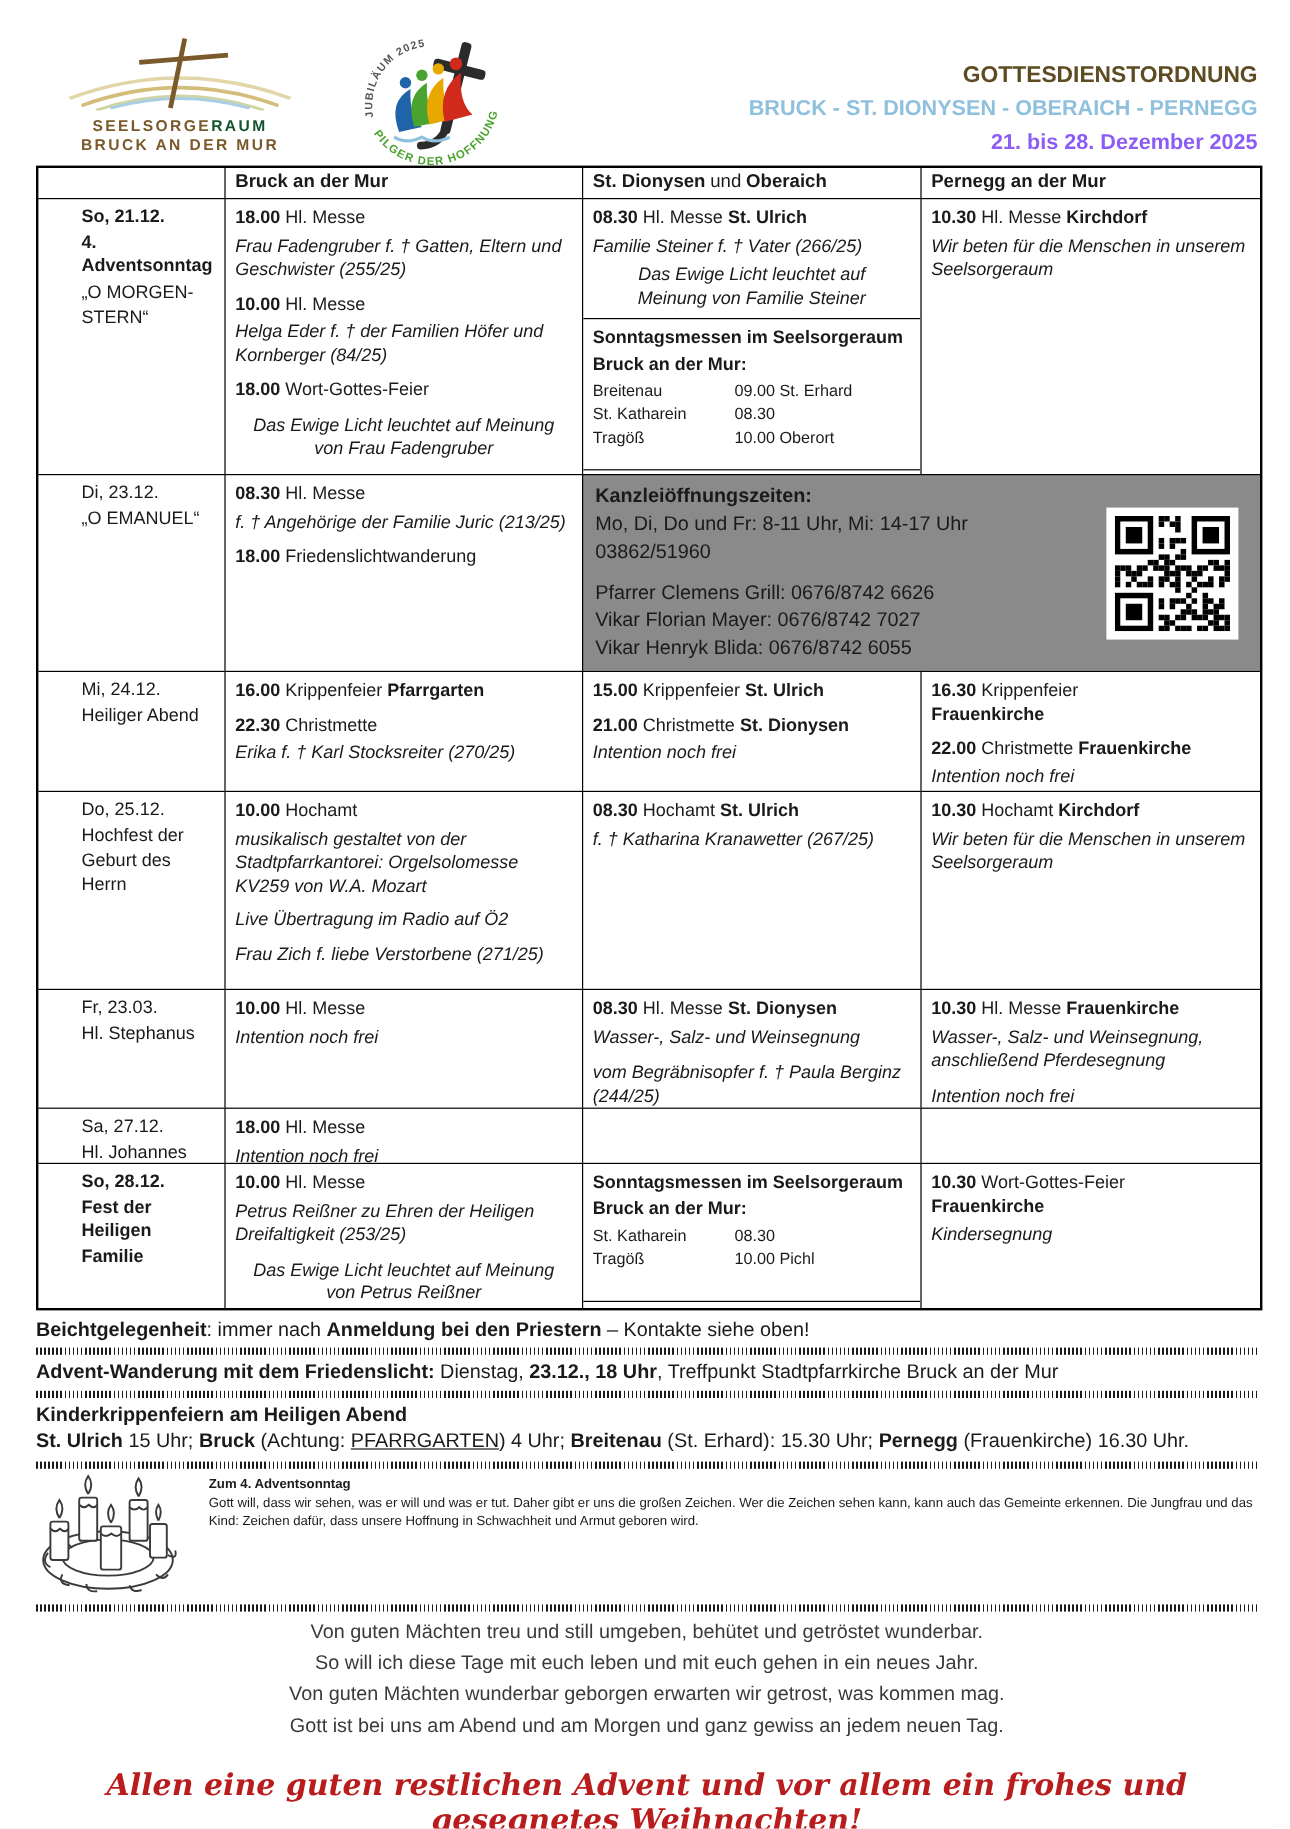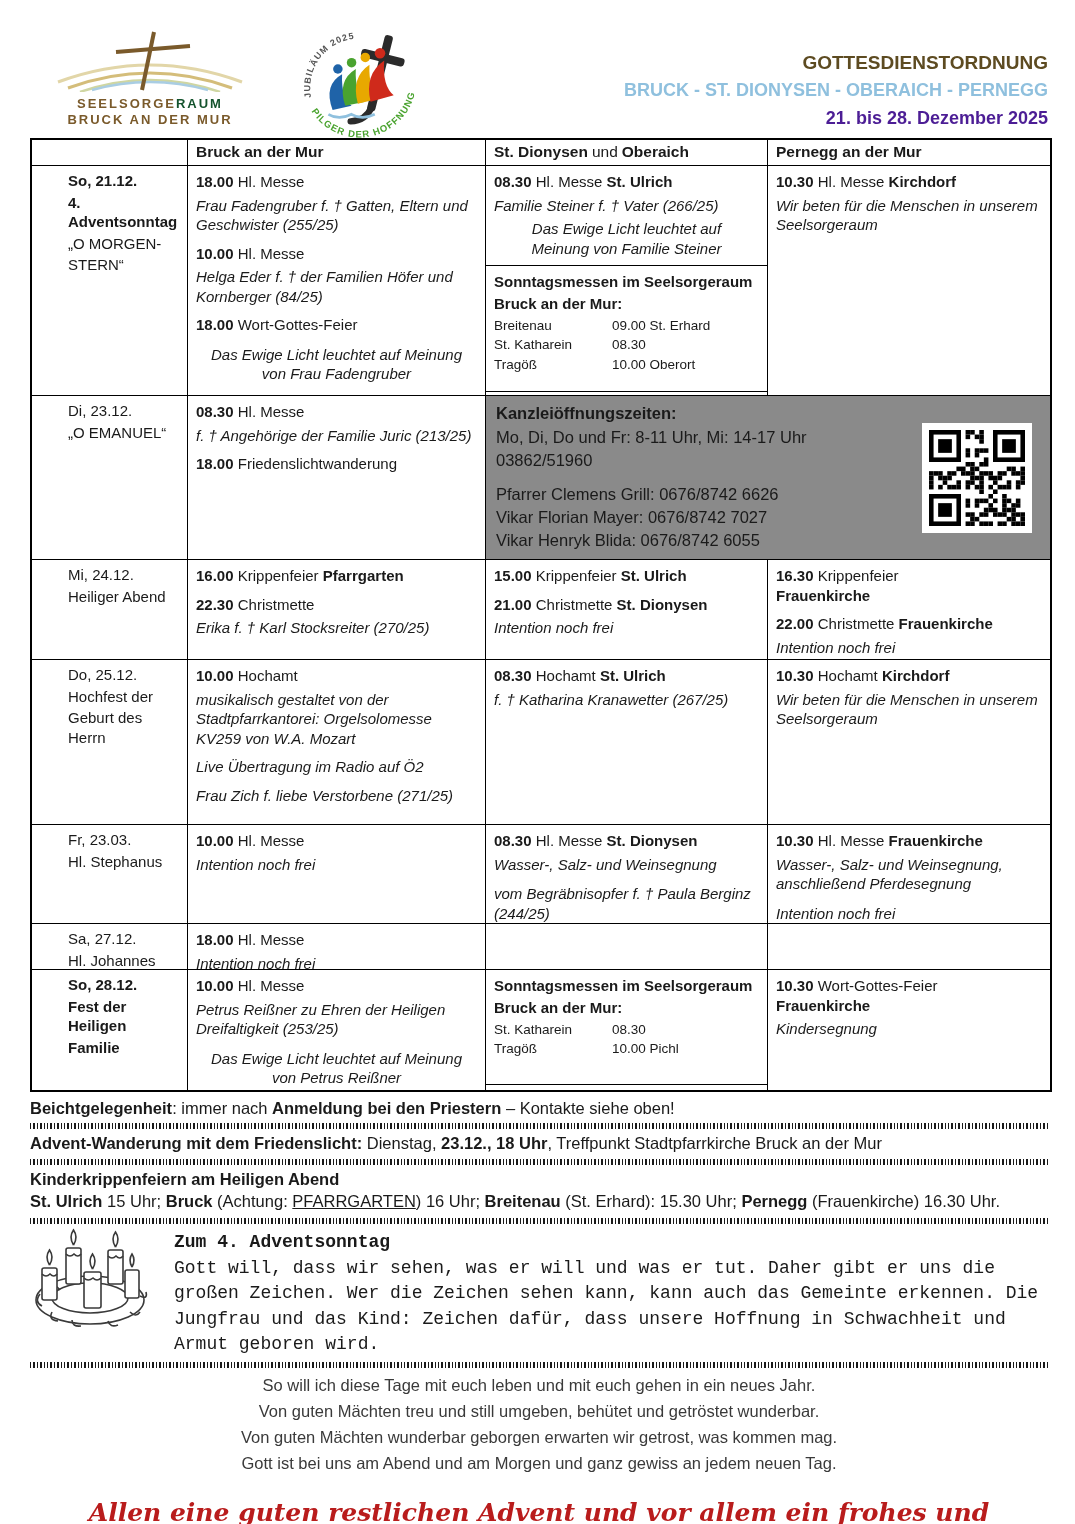--- a/index.html
+++ b/index.html
@@ -46,21 +46,21 @@
   .kanz p{margin:0;}
   .kanz .kt{font-weight:700;}
   .kanz .gap{margin-top:10px;}
   .qrbox{width:110px;height:110px;background:#fff;display:flex;align-items:center;justify-content:center;margin-right:8px;}
   
   .note{font-size:16.5px;line-height:1.3;margin:4px 0;}
   .note p{margin:0 0;}
   .sep{height:6px;margin:4px 0;background-image:repeating-linear-gradient(90deg,#1a1a1a 0 1.3px,transparent 1.3px 3.4px);}
   .advsec{display:flex;margin:2px 0 2px;}
   .advsec .wreath{width:128px;flex:none;margin-right:16px;}
-  .advsec .atxt{flex:1;font-size:18px;line-height:1.42;padding-top:2px;font-family:Liberation Mono, monospace;}
+  .advsec .atxt{flex:1;font-size:11px;line-height:1.42;padding-top:2px;}
   .advsec .atitle{font-weight:700;margin:0;}
   .advsec p{margin:0;}
   .poem{margin-top:8px;}
   .poem p{text-align:center;margin:7px 0;color:#3a3a3a;font-size:16.5px;}
   .closing{text-align:center;font-family:"DejaVu Serif",serif;
            font-style:italic;font-weight:700;font-size:25px;color:#b91c1c;}
 </style>
 </head>
 <body>
 
@@ -109,21 +109,21 @@
         </text>
         <text font-size="9" font-weight="700" fill="#4aa32f" letter-spacing="1">
           <textPath href="#arcB" startOffset="8">PILGER DER HOFFNUNG</textPath>
         </text>
       </svg>
     </div>
 
     <div class="titles">
       <div class="t1" style="color:#5d4b21">GOTTESDIENSTORDNUNG</div>
       <div class="t2" style="color:#8fc0de">BRUCK - ST. DIONYSEN - OBERAICH - PERNEGG</div>
-      <div class="t3" style="color:#4c1d95">21. bis 28. Dezember 2025</div>
+      <div class="t3" style="color:#8b5cf6">21. bis 28. Dezember 2025</div>
     </div>
   </div>
 
   <div class="tbl">
 
     <div class="row hrow">
       <div class="cell c0"></div>
       <div class="cell">
           <span>Bruck an der Mur</span>
         </div>
@@ -448,21 +448,21 @@
 
   <div class="note">
     <p><span class="b">Advent-Wanderung mit dem Friedenslicht:</span> <span>Dienstag,</span> <span class="b">23.12., 18 Uhr</span><span>, Treffpunkt Stadtpfarrkirche Bruck an der Mur</span></p>
   </div>
   <div class="sep"></div>
 
   <div class="note">
     <p class="b">Kinderkrippenfeiern am Heiligen Abend</p>
     <p style="line-height:1.45">
       <span class="b">St. Ulrich</span> <span>15 Uhr;</span>
-      <span class="b">Bruck</span> <span>(Achtung:</span> <span class="u">PFARRGARTEN</span><span>) 16 Uhr;</span>
+      <span class="b">Bruck</span> <span>(Achtung:</span> <span class="u">PFARRGARTEN</span><span>) 4 Uhr;</span>
       <span class="b">Breitenau</span> <span>(St. Erhard): 15.30 Uhr;</span>
       <span class="b">Pernegg</span> <span>(Frauenkirche) 16.30 Uhr.</span>
     </p>
   </div>
   <div class="sep"></div>
 
   <div class="advsec">
     <div class="wreath">
       <svg width="122" height="100" viewBox="0 0 122 100">
         <g fill="none" stroke="#3a3a3a" stroke-width="1.6">
@@ -483,21 +483,21 @@
       </svg>
     </div>
     <div class="atxt">
       <p class="atitle">Zum 4. Adventsonntag</p>
       <p>Gott will, dass wir sehen, was er will und was er tut. Daher gibt er uns die großen Zeichen. Wer die Zeichen sehen kann, kann auch das Gemeinte erkennen. Die Jungfrau und das Kind: Zeichen dafür, dass unsere Hoffnung in Schwachheit und Armut geboren wird.</p>
     </div>
   </div>
   <div class="sep"></div>
 
   <div class="poem">
+    <p>Von guten Mächten treu und still umgeben, behütet und getröstet wunderbar.</p>
     <p>So will ich diese Tage mit euch leben und mit euch gehen in ein neues Jahr.</p>
-    <p>Von guten Mächten treu und still umgeben, behütet und getröstet wunderbar.</p>
     <p>Von guten Mächten wunderbar geborgen erwarten wir getrost, was kommen mag.</p>
     <p>Gott ist bei uns am Abend und am Morgen und ganz gewiss an jedem neuen Tag.</p>
   </div>
 
   <p class="closing">Allen eine guten restlichen Advent und vor allem ein frohes und gesegnetes Weihnachten!</p>
 
 </div>
 
 </body></html>

